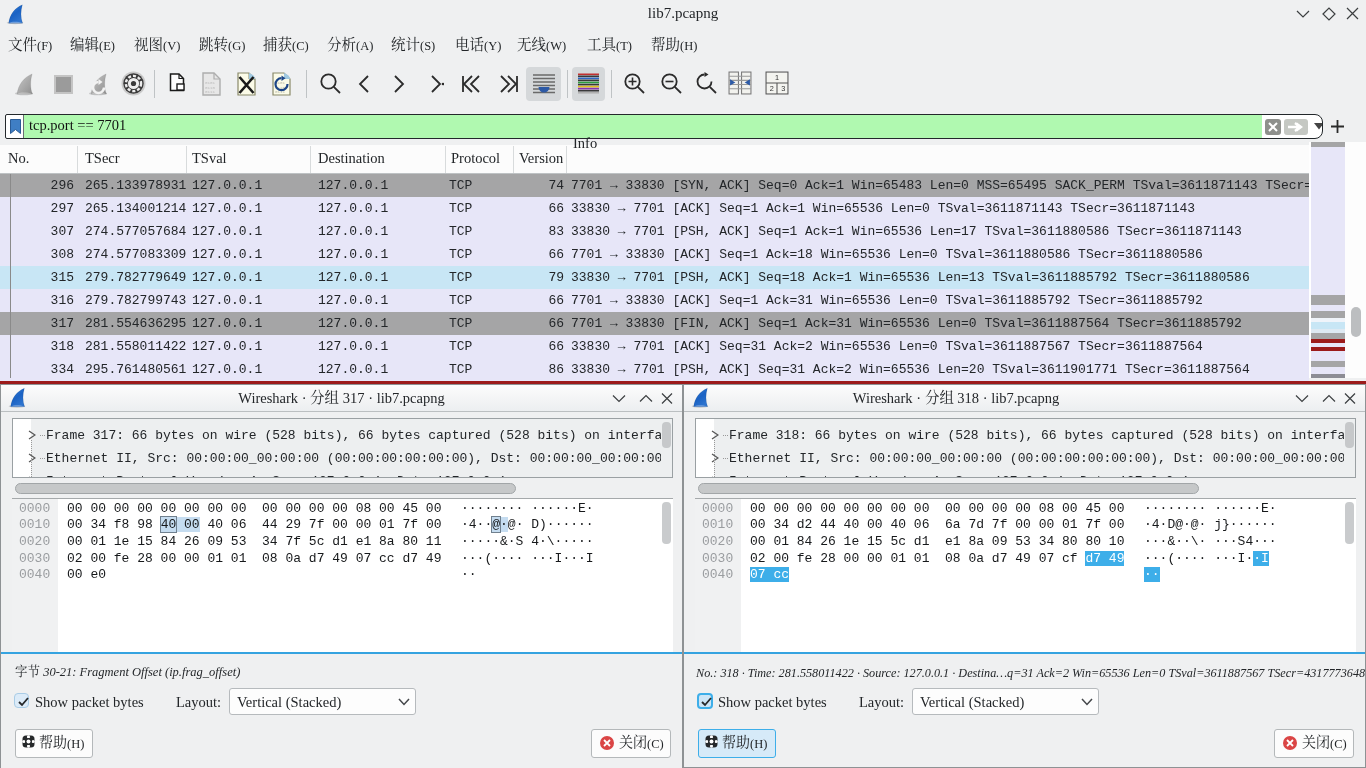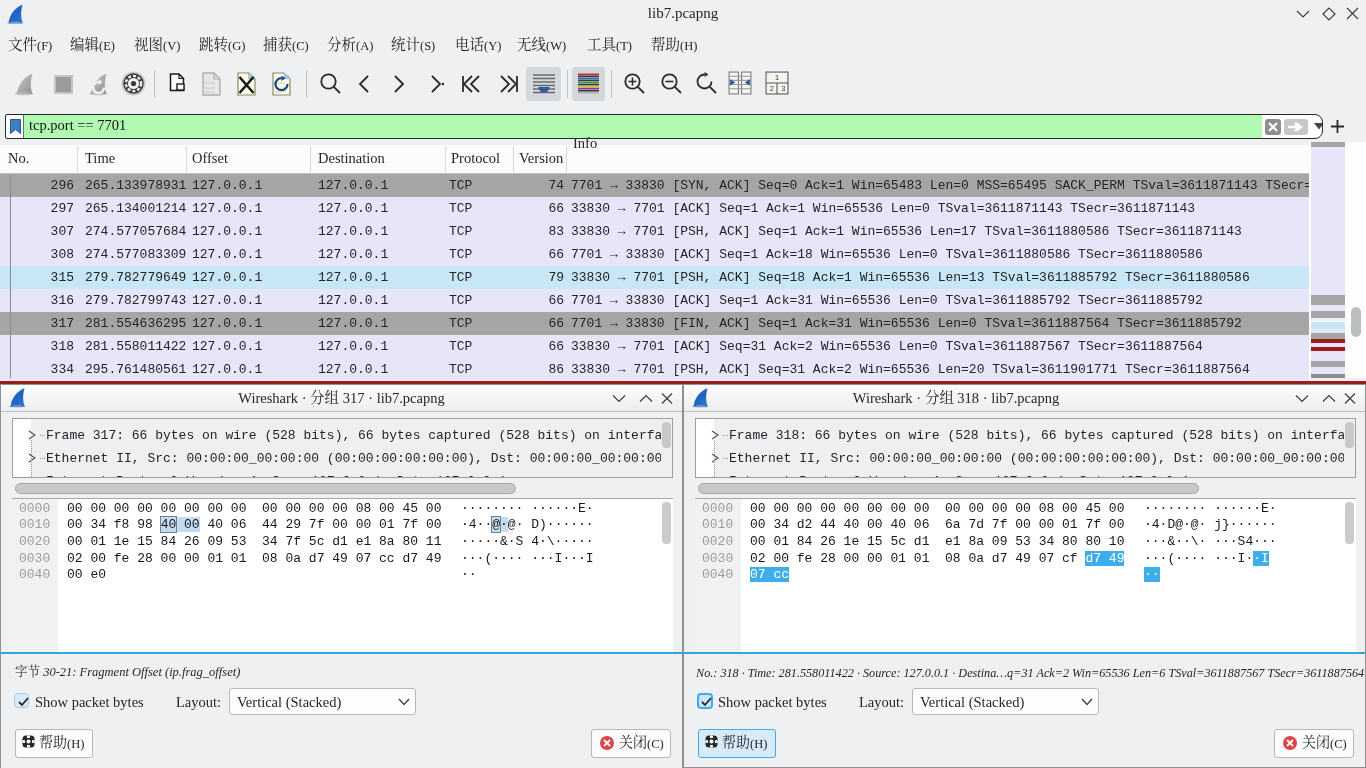--- a/index.html
+++ b/index.html
@@ -280,22 +280,22 @@
       </svg></div>
     <svg class="a" style="left:1308px;top:8px" width="10" height="7" viewBox="0 0 10 7">
       <path d="M0 0 L10 0 L5 6.5Z" fill="#444"></path>
     </svg>
   </div>
 <svg class="a" style="left:1331px;top:120px" width="13" height="13" viewBox="0 0 13 13">
     <path d="M6.5 0 V13 M0 6.5 H13" stroke="#2b2b2b" stroke-width="1.8"></path>
   </svg>
 <div class="a" style="left:0;top:145px;width:1309px;height:29px;background:#fcfcfc;border-bottom:1px solid #bec2c4"></div>
 <div class="a" style="left:8px;top:150px;font-size:14.5px">No.</div>
-<div class="a" style="left:85px;top:150px;font-size:14.5px">Time</div>
-<div class="a" style="left:192px;top:150px;font-size:14.5px">Offset</div>
+<div class="a" style="left:85px;top:150px;font-size:14.5px">TSecr</div>
+<div class="a" style="left:192px;top:150px;font-size:14.5px">TSval</div>
 <div class="a" style="left:318px;top:150px;font-size:14.5px">Destination</div>
 <div class="a" style="left:451px;top:150px;font-size:14.5px">Protocol</div>
 <div class="a" style="left:519px;top:150px;font-size:14.5px">Version</div>
 <div class="a" style="left:573px;top:135px;font-size:14.5px">Info</div>
 <div class="a" style="left:77px;top:146px;width:1px;height:27px;background:#d8dbdc"></div>
 <div class="a" style="left:186px;top:146px;width:1px;height:27px;background:#d8dbdc"></div>
 <div class="a" style="left:310px;top:146px;width:1px;height:27px;background:#d8dbdc"></div>
 <div class="a" style="left:445px;top:146px;width:1px;height:27px;background:#d8dbdc"></div>
 <div class="a" style="left:513px;top:146px;width:1px;height:27px;background:#d8dbdc"></div>
 <div class="a" style="left:566px;top:146px;width:1px;height:27px;background:#d8dbdc"></div>
@@ -501,21 +501,21 @@
 00 01 84 26 1e 15 5c d1  e1 8a 09 53 34 80 80 10
 02 00 fe 28 00 00 01 01  08 0a d7 49 07 cf <span class="hl">d7 49</span>
 <span class="hl">07 cc</span></div>
     <div class="a mono" style="left:460px;top:115.5px;color:#17191b;font-size:13px;line-height:16.7px;white-space:pre">········ ······E·
 ·4·D@·@· j}······
 ···&amp;··\· ···S4···
 ···(···· ···I·<span class="hl">·I</span>
 <span class="hl">··</span></div>
     <div class="a" style="left:661px;top:117px;width:9px;height:42px;background:#c9cbcd;border-radius:4px"></div>
     <div class="a" style="left:0;top:267px;width:683px;height:2px;background:#35a3e0"></div>
-    <div class="a" style="left:12px;top:281px;font-size:12.2px;font-style:italic;white-space:nowrap">No.: 318 · Time: 281.558011422 · Source: 127.0.0.1 · Destina…q=31 Ack=2 Win=65536 Len=6 TSval=3611887567 TSecr=3611887564</div>
+    <div class="a" style="left:12px;top:281px;font-size:12.2px;font-style:italic;white-space:nowrap">No.: 318 · Time: 281.558011422 · Source: 127.0.0.1 · Destina…q=31 Ack=2 Win=65536 Len=0 TSval=3611887567 TSecr=4317773648</div>
     <div class="a" style="left:13px;top:308px;width:16px;height:16px;background:#cde5f6;border:2px solid #3daee9;border-radius:4px"></div>
     <svg class="a" style="left:17px;top:312px" width="11" height="10" viewBox="0 0 11 10">
       <path d="M1 5 L4 8 L10 1" fill="none" stroke="#26282a" stroke-width="1.8"></path>
     </svg>
     <div class="a" style="left:34px;top:309px;font-size:14.5px">Show packet bytes</div>
     <div class="a" style="left:175px;top:309px;font-size:14.5px">Layout:</div>
     <div class="a" style="left:228px;top:302.5px;width:187px;height:27px;background:#fdfdfd;border:1px solid #b6babd;border-radius:3px"></div>
     <div class="a" style="left:236px;top:309px;font-size:14.5px">Vertical (Stacked)</div>
     <svg class="a" style="left:397px;top:313px" width="12" height="8" viewBox="0 0 12 8">
       <path d="M1 1 L6 6.5 L11 1" fill="none" stroke="#44474a" stroke-width="1.5"></path>

